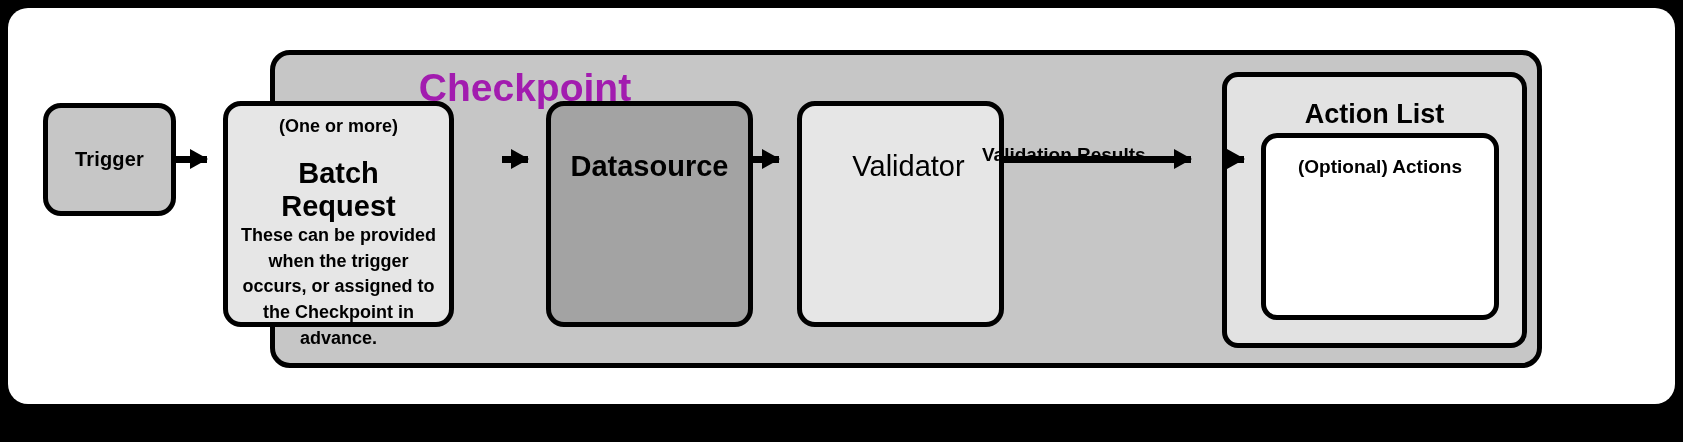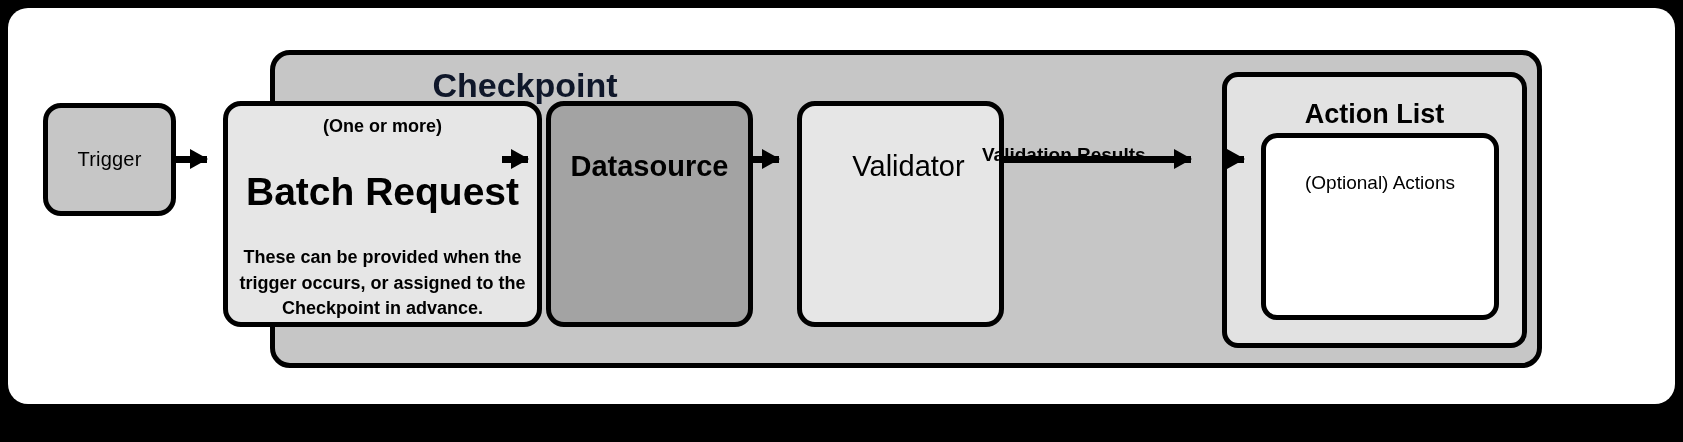--- a/index.html
+++ b/index.html
@@ -45,60 +45,60 @@
 
   
   #trigger {
     left: 35px; top: 95px;
     width: 133px; height: 113px;
     background: #c6c6c6;
     justify-content: center;
   }
   #trigger .label {
     font-size: 20px;
-    font-weight: normal;
+    font-weight: bold;
     letter-spacing: .2px;
   }
 
   
   #checkpoint {
     left: 262px; top: 42px;
     width: 1272px; height: 318px;
     background: #c6c6c6;
     border-radius: 20px;
   }
   #checkpoint-title {
     position: absolute;
     left: 0; top: 11px;
     width: 500px;
     text-align: center;
-    font-size: 34px;
-    font-weight: bold;
-    color: #0f172a;
+    font-size: 39px;
+    font-weight: bold;
+    color: #a21caf;
   }
 
   
   #batch {
     left: 215px; top: 93px;
-    width: 319px; height: 226px;
+    width: 231px; height: 226px;
     background: #e6e6e6;
     padding: 8px 10px 0 10px;
-    justify-content: space-between;
+    justify-content: flex-start;
   }
   #batch .sub-top {
     font-size: 18px;
     font-weight: bold;
     line-height: 1.15;
     margin-top: 2px;
   }
   #batch .title {
-    font-size: 39px;
+    font-size: 29px;
     font-weight: bold;
     line-height: 1.15;
-    margin-top: 3px;
+    margin-top: 20px;
   }
   #batch .body {
     font-size: 18px;
     font-weight: bold;
     line-height: 1.42;
   }
 
   
   #datasource {
     left: 538px; top: 93px;
@@ -146,22 +146,22 @@
     left: 1253px; top: 125px;
     width: 238px; height: 187px;
     background: #ffffff;
     border-radius: 16px;
     justify-content: flex-start;
     padding: 0 8px;
     box-sizing: border-box;
   }
   #actions .title {
     font-size: 19px;
-    font-weight: normal;
-    margin-top: 34px;
+    font-weight: bold;
+    margin-top: 18px;
   }
   #actions .body {
     font-size: 19px;
     font-weight: normal;
     line-height: 1.4;
     margin-top: 20px;
   }
 
   
   .arrow {

